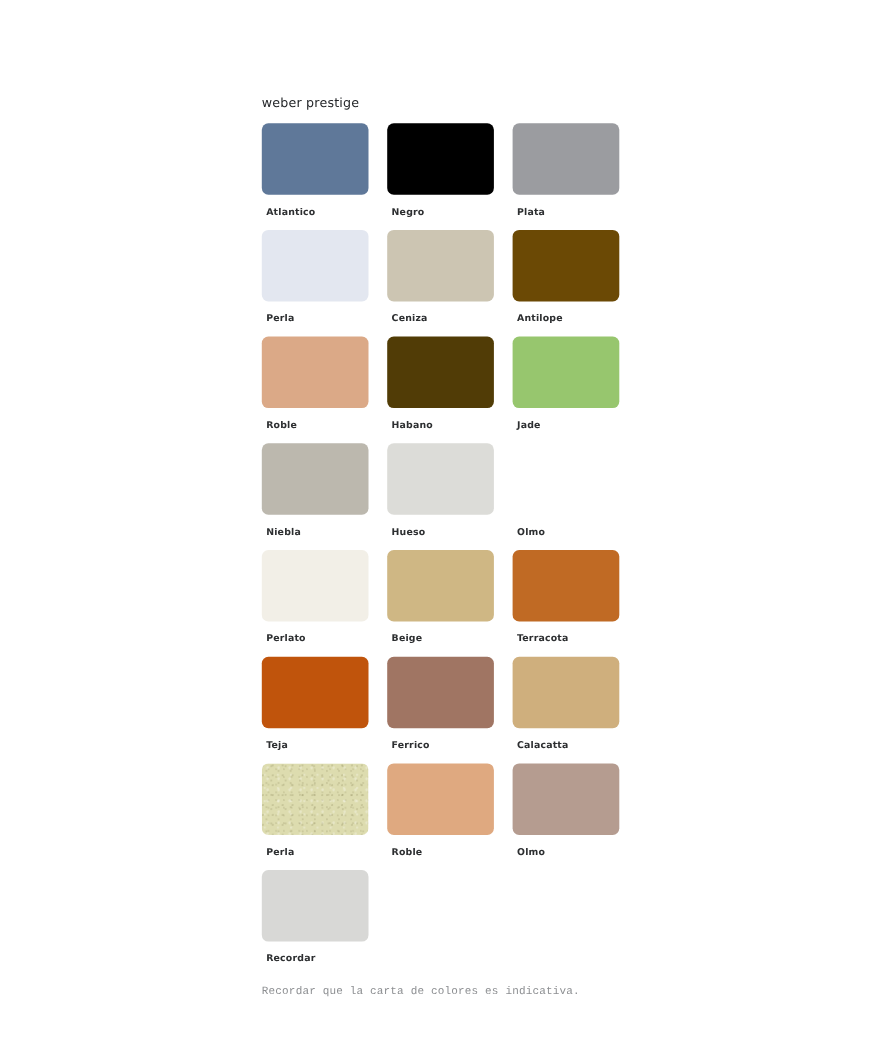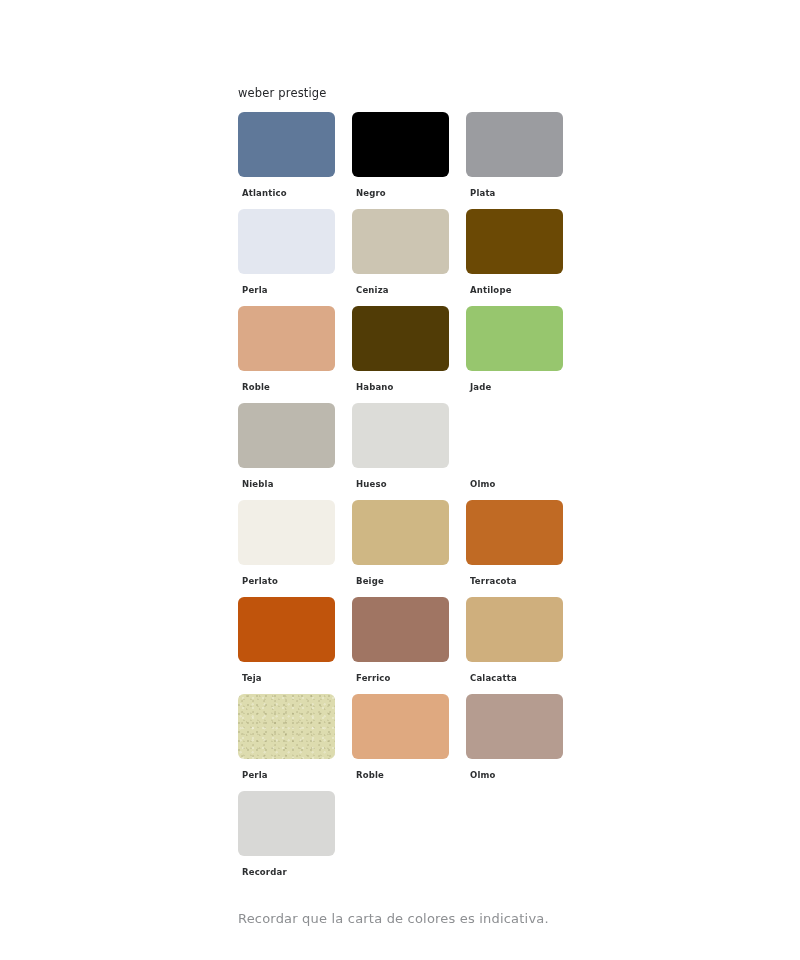--- a/index.html
+++ b/index.html
@@ -84,27 +84,28 @@
     top: 76px;
     font-size: 8.5px;
     font-weight: 600;
     letter-spacing: 0.02em;
     color: #2d2f31;
     white-space: nowrap;
     line-height: 10px;
   }
 
   .chart-footnote {
-    margin-top: 26px;
-    font-size: 13px;
+    margin-top: 10px;
+    font-size: 10px;
     font-weight: 400;
     letter-spacing: 0.015em;
     color: #8d8f92;
     line-height: 10px;
     white-space: nowrap;
+    font-family: Liberation Mono, monospace;
   }
 </style>
 </head>
 <body>
 
 <div class="sheet">
   <div class="chart">
 
     <h1 class="chart-title">weber prestige</h1>
 

